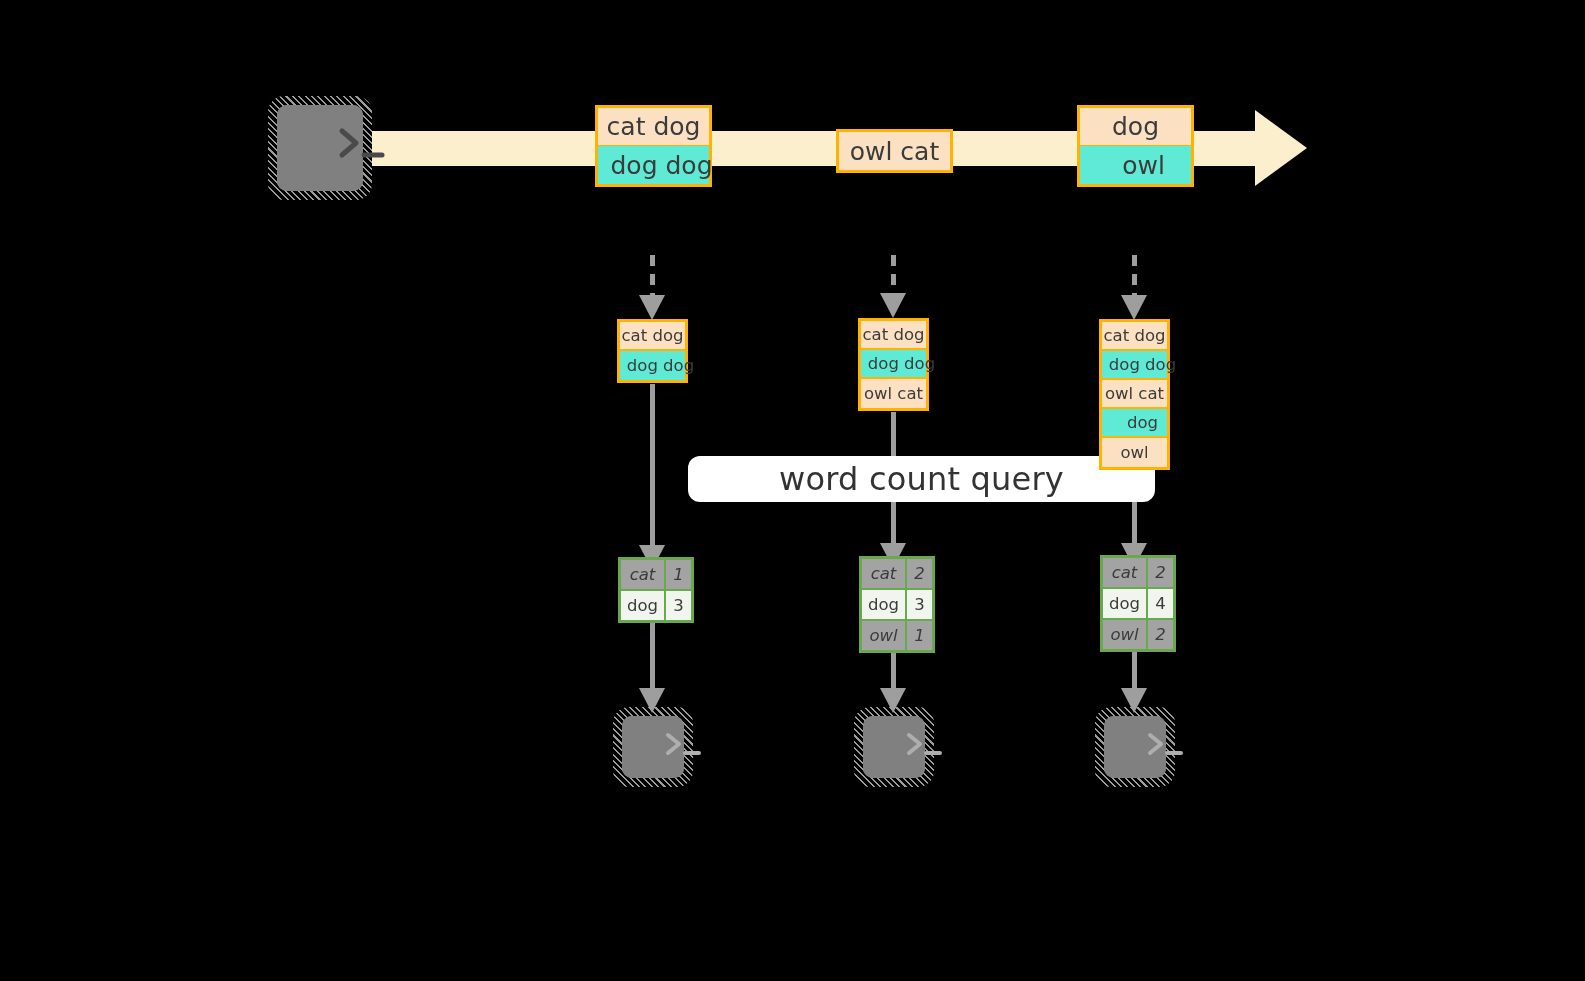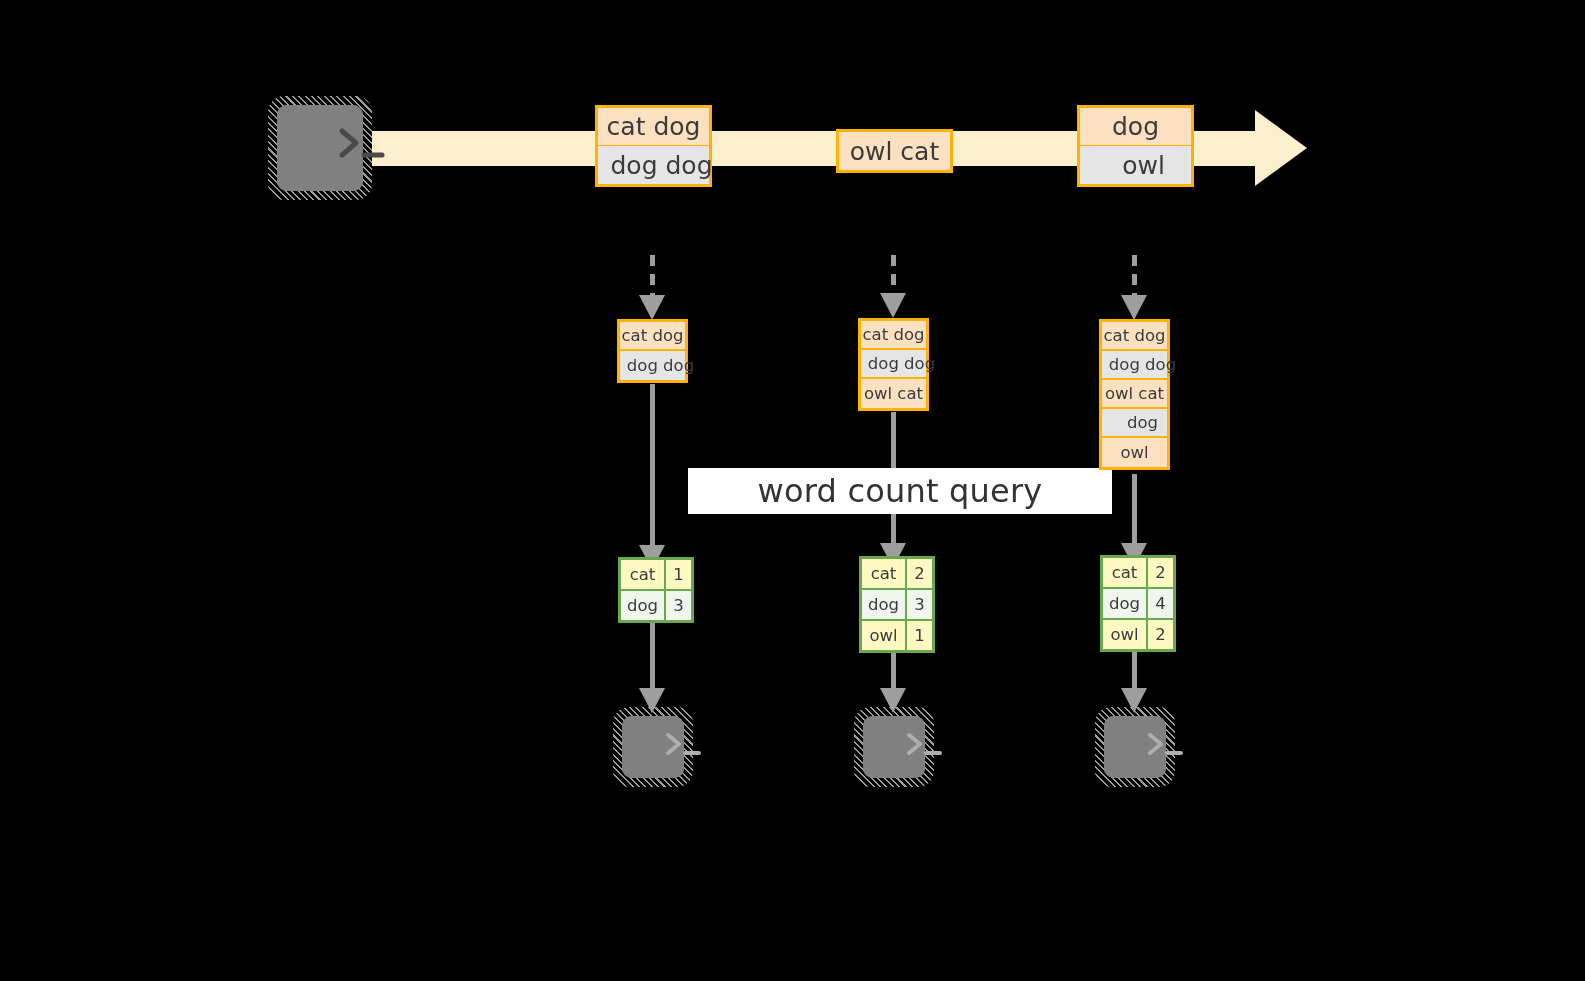--- a/index.html
+++ b/index.html
@@ -74,21 +74,21 @@
   }
   .rec-row {
     box-sizing: border-box;
     display: flex;
     align-items: center;
     justify-content: center;
     color: #3b3b3b;
     white-space: nowrap;
   }
   .rec-row.dark  { background: #FCE0C2; }
-  .rec-row.light { background: #e5e5e5; padding-left: 16px; }
+  .rec-row.light { background: #5eead4; padding-left: 16px; }
 
   
   .rec-table.big .rec-row {
     height: 38px;
     font-size: 25px;
     border-bottom: 1.5px solid #FFB300;
   }
   .rec-table.big .rec-row:last-child { border-bottom: none; }
 
   
@@ -119,21 +119,21 @@
     box-sizing: border-box;
     display: flex;
     align-items: center;
     justify-content: center;
     font-size: 16.5px;
     color: #3b3b3b;
     white-space: nowrap;
   }
   .wc-cell.word  { width: 45px; border-right: 2px solid #6AA84F; }
   .wc-cell.count { width: 25px; }
-  .wc-row.dark  .wc-cell { background: #fef9c3; }
+  .wc-row.dark  .wc-cell { background: #a3a3a3; font-style: italic; }
   .wc-row.light .wc-cell { background: #F0F5ED; }
 
   
   .vline {
     position: absolute;
     width: 5px;
     background: #9e9e9e;
     z-index: 2;
   }
   .vline.dashed {
@@ -229,21 +229,21 @@
 
   <div class="vline" style="left:650px; top:384px; height:165px;"></div>
   <div class="vhead" style="left:639px; top:545px;"></div>
 
   <div class="vline" style="left:891px; top:412px; height:135px;"></div>
   <div class="vhead" style="left:880px; top:543px;"></div>
 
   <div class="vline" style="left:1132px; top:474px; height:73px;"></div>
   <div class="vhead" style="left:1121px; top:543px;"></div>
 
-  <div class="query-band" style="left:688px; top:468px; width:424px; height:46px;">
+  <div class="query-band" style="left:688px; top:456px; width:467px; height:46px;border-radius:12px;">
     <span class="label">word count query</span>
   </div>
 
   <div class="wc-table" style="left:618px; top:557px; width:76px;">
     <div class="wc-row dark">
       <div class="wc-cell word">cat</div>
       <div class="wc-cell count">1</div>
     </div>
     <div class="wc-row light">
       <div class="wc-cell word">dog</div>

